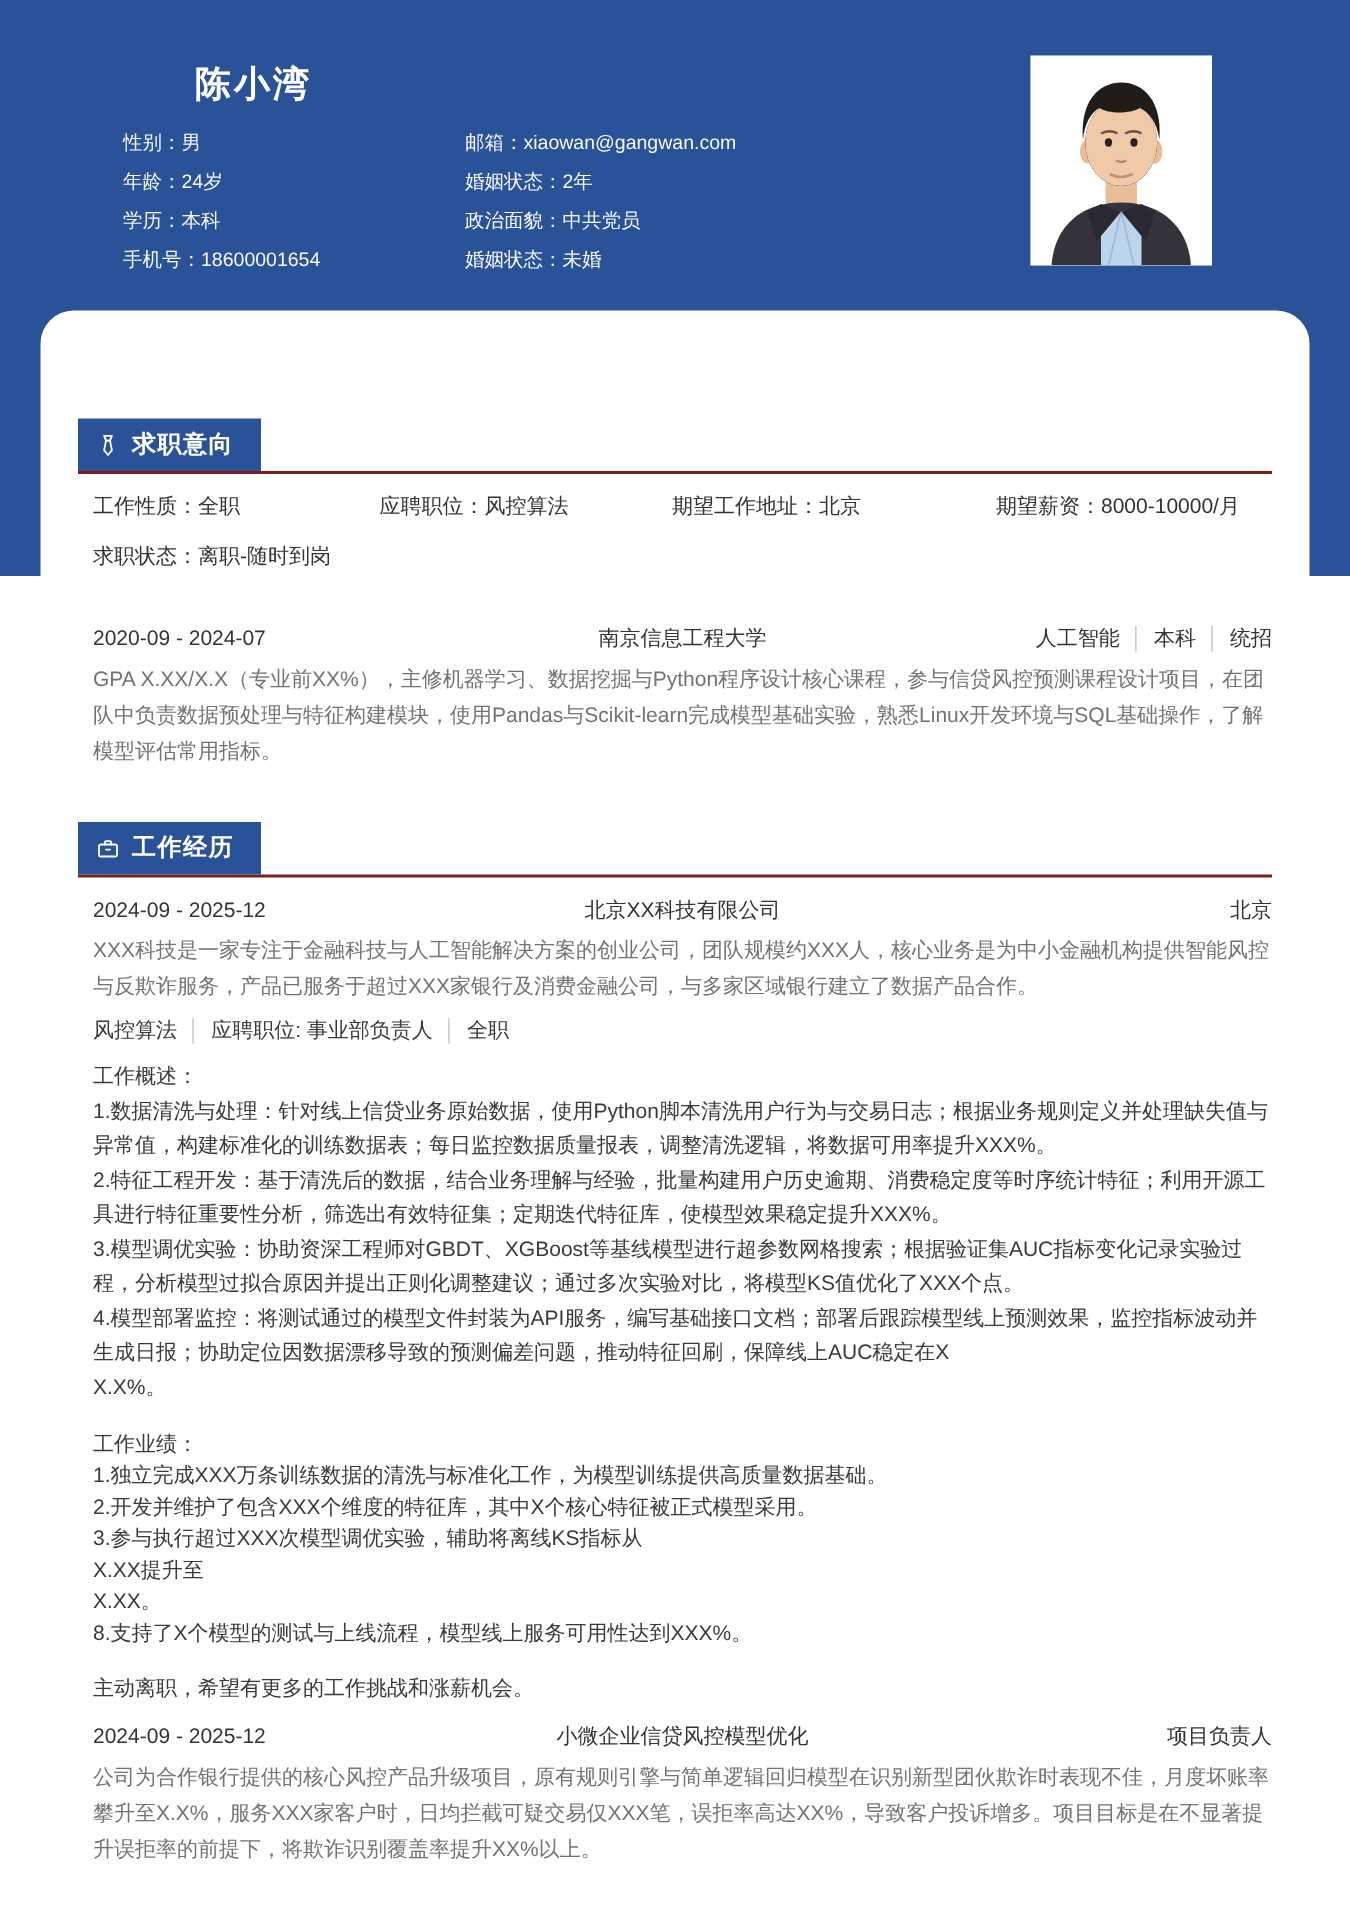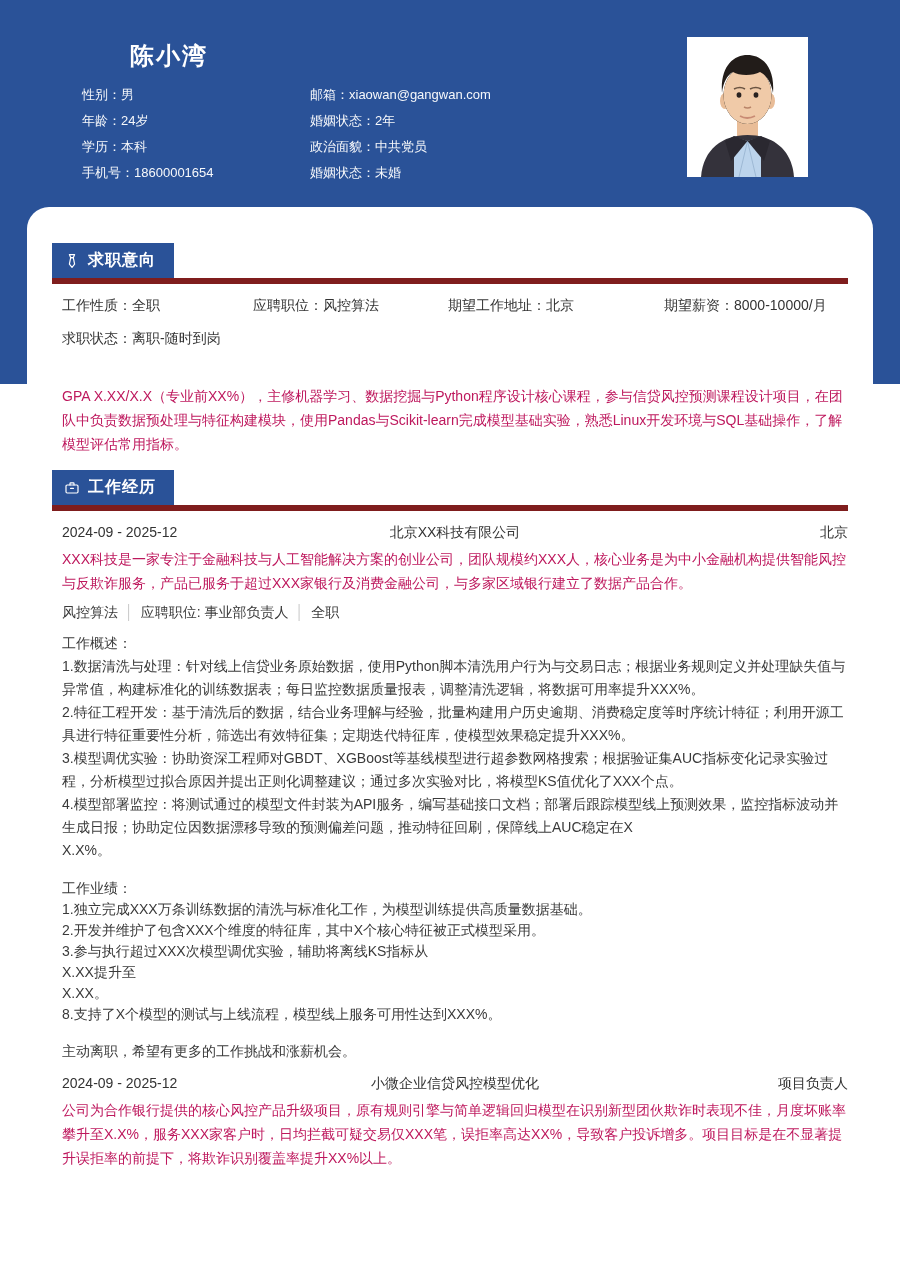--- a/index.html
+++ b/index.html
@@ -18,41 +18,41 @@
   .info-col.right { left:310px; }
   .info-row { height:26px; line-height:26px; white-space:nowrap; }
   .photo { position:absolute; top:37px; left:687px; width:121px; height:140px; background:#fff; overflow:hidden; }
 
   
   .card {
     position:absolute; top:207px; left:27px; width:846px; height:1068px;
     background:#fff; border-radius:22px 22px 0 0; padding:36px 25px 0 25px;
   }
 
-  .section-header { border-bottom:6px solid #7f1d1d; }
+  .section-header { border-bottom:2px solid #7f1d1d;margin-top:36px; }
   .badge {
     display:inline-flex; align-items:center; gap:8px;
     background:#2a5298; color:#fff; font-size:16px; font-weight:bold;
     padding:7px 18px 7px 12px; letter-spacing:1px;
   }
   .badge svg { width:16px; height:16px; stroke:#fff; fill:none; stroke-width:1.2; stroke-linejoin:round; stroke-linecap:round; }
 
   .content { padding:0 0 0 10px; }
 
   .fields-row { display:flex; margin-top:12px; font-size:14px; height:19px; line-height:19px; }
   .f1 { width:191px; } .f2 { width:195px; } .f3 { width:216px; } .f4 { flex:1; }
   .status-row { margin-top:14px; font-size:14px; height:19px; line-height:19px; }
 
   .meta-row { display:flex; margin-top:12px; font-size:14px; height:19px; line-height:19px; }
   .meta-row .period { width:210px; }
   .meta-row .center { flex:1; text-align:center; }
   .meta-row .rightm { width:210px; text-align:right; }
   .sep { color:#c9c9c9; margin:0 7px; }
 
-  .para { margin-top:5px; font-size:14px; line-height:24px; color:#be185d; }
+  .para { margin-top:5px; font-size:14px; line-height:24px; color:#737373; }
   .tag-row { display:flex; margin-top:8px; font-size:14px; height:19px; line-height:19px; color:#3a3a3a; }
 
   .block { font-size:14px; color:#3a3a3a; white-space:pre-line; }
   .overview { margin-top:10px; line-height:23px; }
   .achieve  { margin-top:16px; line-height:21px; }
   .leave    { margin-top:16px; line-height:21px; }
 
   .mt-sec1 { margin-top:0; }
   .mt-sec  { margin-top:36px; }
   .mt-sec-work { margin-top:14px; }
@@ -120,20 +120,27 @@
         <div class="f2"><span>应聘职位：</span><span>风控算法</span></div>
         <div class="f3"><span>期望工作地址：</span><span>北京</span></div>
         <div class="f4"><span>期望薪资：</span><span>8000-10000/月</span></div>
       </div>
       <div class="status-row"><span>求职状态：</span><span>离职-随时到岗</span></div>
     </div>
   </div>
 
   <div class="section mt-sec">
     <div class="content">
+      <div class="meta-row">
+        <div class="period">2020-09 - 2024-07</div>
+        <div class="center">南京信息工程大学</div>
+        <div class="rightm">
+          <span>人工智能</span><span class="sep">│</span><span>本科</span><span class="sep">│</span><span>统招</span>
+        </div>
+      </div>
       <div class="para">GPA X.XX/X.X（专业前XX%），主修机器学习、数据挖掘与Python程序设计核心课程，参与信贷风控预测课程设计项目，在团队中负责数据预处理与特征构建模块，使用Pandas与Scikit-learn完成模型基础实验，熟悉Linux开发环境与SQL基础操作，了解模型评估常用指标。</div>
     </div>
   </div>
 
   <div class="section mt-sec-work">
     <div class="section-header">
       <div class="badge">
         <svg viewBox="0 0 16 16">
             <rect x="2" y="5" width="12" height="8" rx="1.2"></rect>
             <path d="M6 5 V3.4 a0.6 0.6 0 0 1 0.6 -0.6 h2.8 a0.6 0.6 0 0 1 0.6 0.6 V5"></path>

